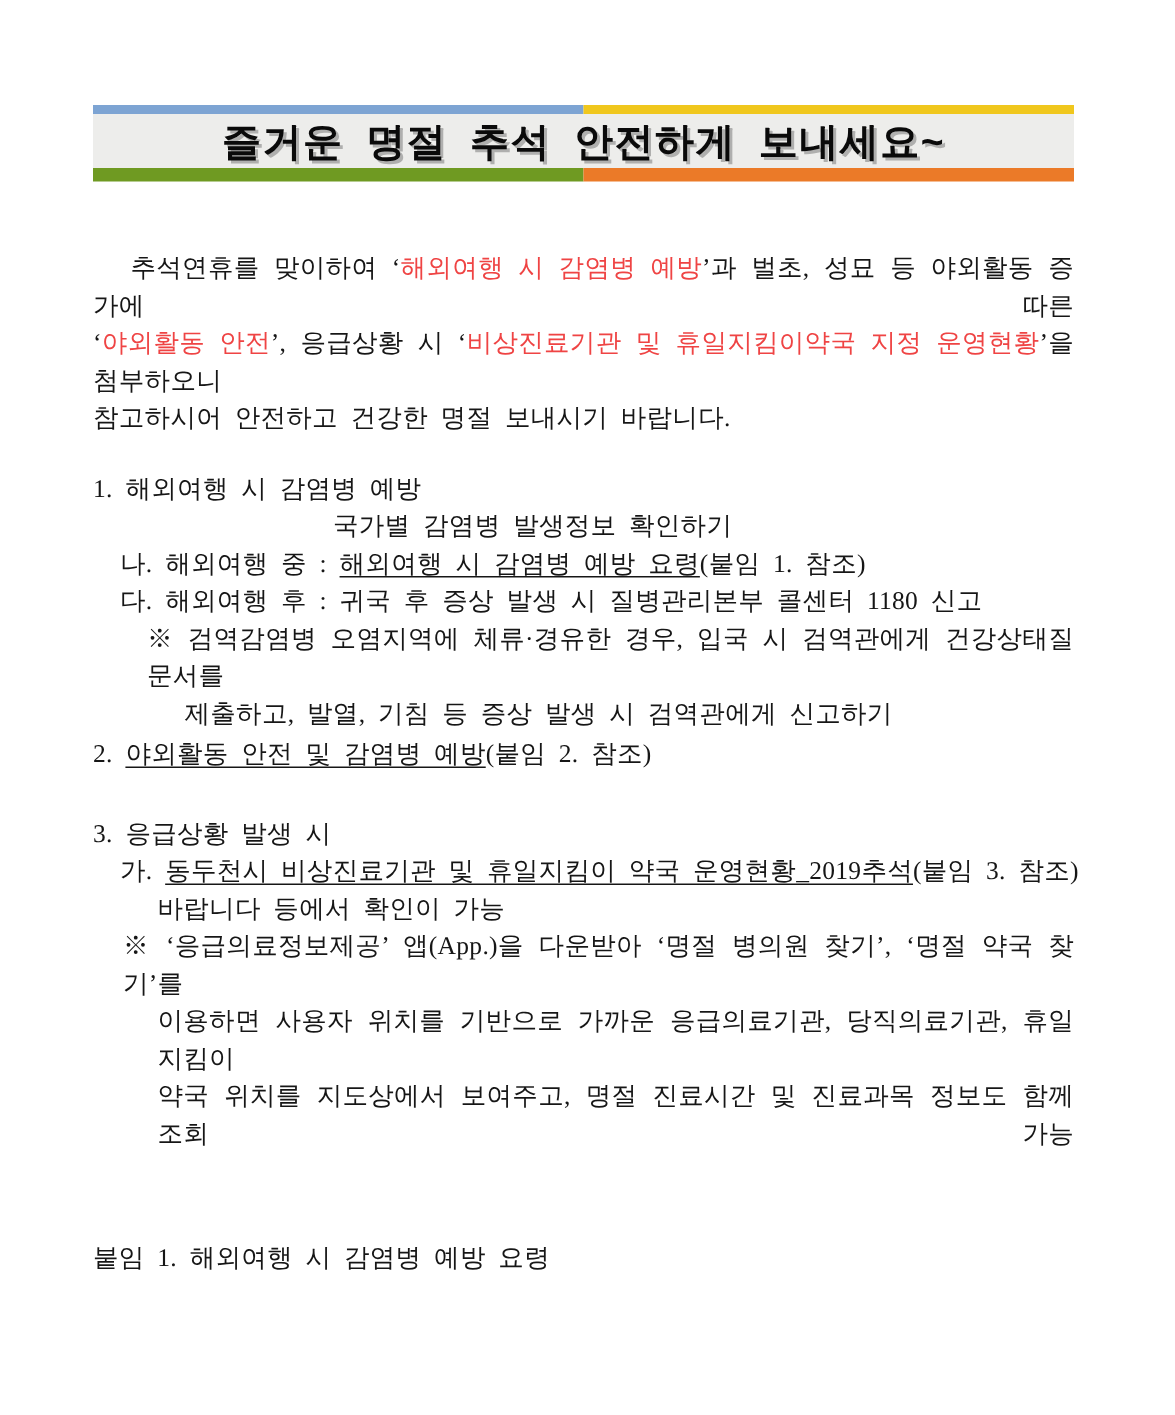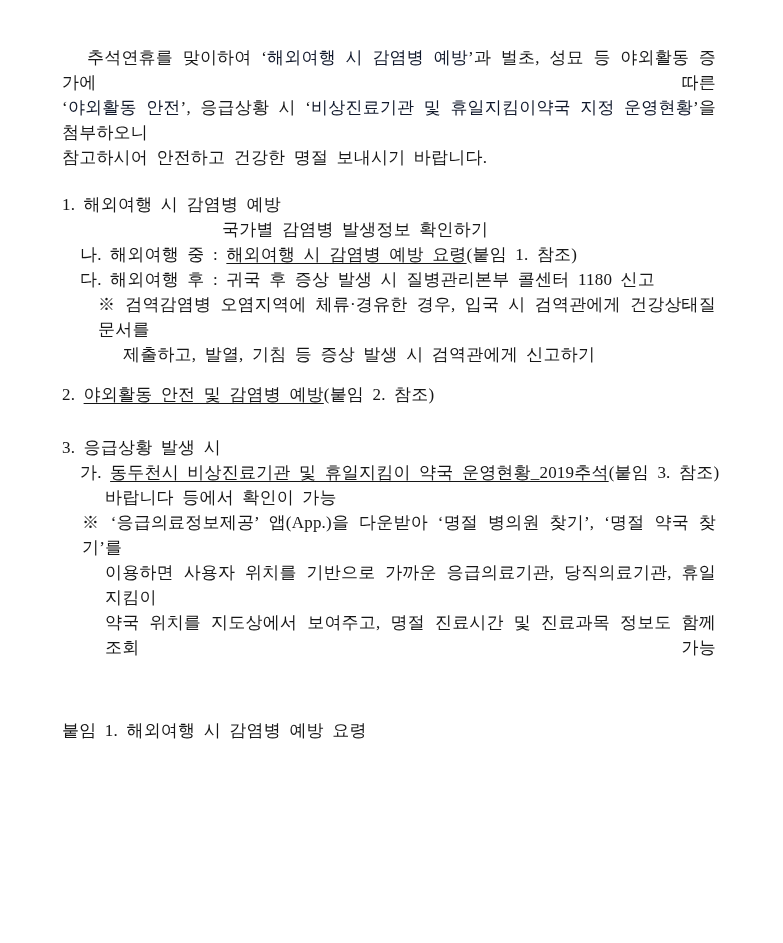--- a/index.html
+++ b/index.html
@@ -40,42 +40,55 @@
   .line {
     font-size:17px; line-height:25px;
     word-spacing:4px; letter-spacing:0.2px;
     white-space:nowrap;
   }
   .stretch {
     white-space:normal;
     text-align:justify;
     text-align-last:justify;
   }
-  .blue { color:#0f172a;margin-top:32px; }
+  .blue { color:#ef4444;margin-top:32px; }
   .ul { text-decoration:underline; text-underline-offset:3px;text-align:right; }
 
   .ind-intro { text-indent:25px; }
   .lv2       { padding-left:18px; }   
   .cont-ga   { padding-left:160px; }  
   .note1     { padding-left:36px; }   
   .note1c    { padding-left:61px; }   
   .note3     { padding-left:20px; }   
   .note3c    { padding-left:43px; }   
 
   .intro  { margin-top:45px; }
   .sec1   { margin-top:22px; }
-  .sec2   { margin-top:15px; }
+  .sec2   { margin-top:2px; }
   .sec3   { margin-top:28px; }
   .attach { margin-top:58px; }
 </style>
 </head>
 <body>
 
 <div class="page">
 
+  <div class="content banner">
+    <div class="bar bar-top">
+      <span class="half c-blue"></span>
+      <span class="half c-yellow"></span>
+    </div>
+    <div class="band">
+      <h1>즐거운 명절 추석 안전하게 보내세요~</h1>
+    </div>
+    <div class="bar bar-bottom">
+      <span class="half c-green"></span>
+      <span class="half c-orange"></span>
+    </div>
+  </div>
 
   <div class="content intro">
     <div class="line stretch ind-intro"><span>추석연휴를 맞이하여 ‘</span><span class="blue">해외여행 시 감염병 예방</span><span>’과 벌초, 성묘 등 야외활동 증가에 따른</span></div>
     <div class="line stretch"><span>‘</span><span class="blue">야외활동 안전</span><span>’, 응급상황 시 ‘</span><span class="blue">비상진료기관 및 휴일지킴이약국 지정 운영현황</span><span>’을 첨부하오니</span></div>
     <div class="line">참고하시어 안전하고 건강한 명절 보내시기 바랍니다.</div>
   </div>
 
   <div class="content sec1">
     <div class="line">1. 해외여행 시 감염병 예방</div>
     <div class="line cont-ga">국가별 감염병 발생정보 확인하기</div>

